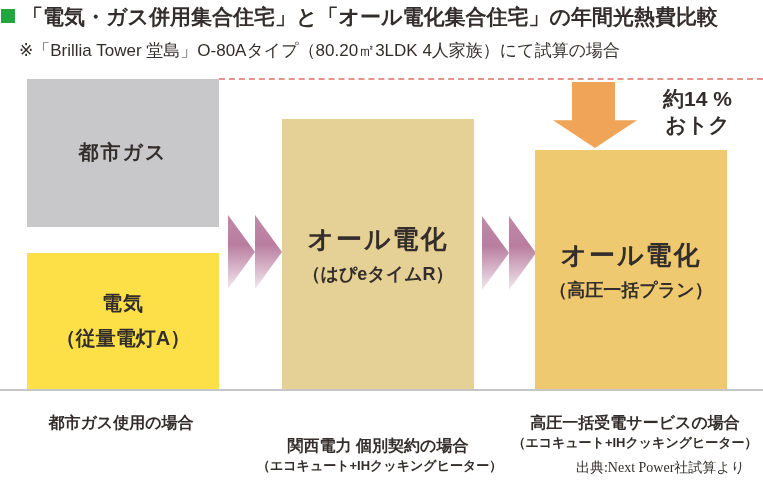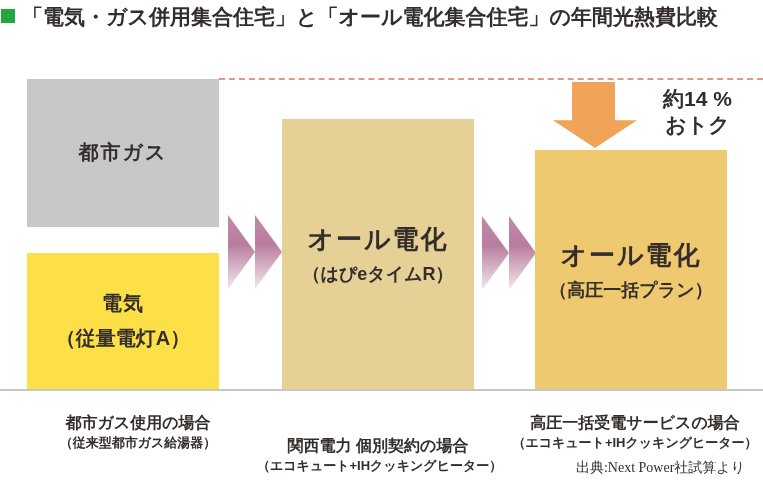--- a/index.html
+++ b/index.html
@@ -40,35 +40,36 @@
   
   .down-arrow{position:absolute;left:553px;top:82px;width:84px;height:66px;background:var(--arrow-orange,#f0a457);
     -webkit-clip-path:polygon(22.6% 0,73.8% 0,73.8% 58%,100% 58%,50% 100%,0 58%,22.6% 58%);
     clip-path:polygon(22.6% 0,73.8% 0,73.8% 58%,100% 58%,50% 100%,0 58%,22.6% 58%);}
   .savings{position:absolute;left:645px;top:86px;width:105px;text-align:center;font-weight:bold;font-size:21px;line-height:26px;white-space:nowrap;}
 
   
   .xlabel{position:absolute;top:412px;text-align:center;font-weight:bold;white-space:nowrap;}
   .xlabel .l1{font-size:16px;line-height:22px;}
   .xlabel .l2{font-size:13px;line-height:18px;}
-  .xlabel1{left:17px;width:242px;}
+  .xlabel1{left:0;width:242px;}
   .xlabel2{left:257px;width:242px;margin-top:23px;}
   .xlabel3{left:510px;width:250px;}
 
   .source{position:absolute;right:18px;top:459px;font-family:"Liberation Serif","DejaVu Serif",serif;font-size:14px;}
 </style>
 </head>
 <body>
 
 <div class="canvas">
 
   <div class="title-row">
     <span class="bullet"></span>
     <h1 class="title">「電気・ガス併用集合住宅」と「オール電化集合住宅」の年間光熱費比較</h1>
   </div>
+  <div class="subtitle">※「Brillia Tower 堂島」O-80Aタイプ（80.20㎡3LDK 4人家族）にて試算の場合</div>
 
   <div class="chart">
 
     <div class="dashed-guide"></div>
 
     <div class="bar bar1" style="height: 310px; gap: 26px;">
       <div class="seg seg-gas" style="flex-grow: 52; flex-basis: 0px; background: rgb(200, 200, 202);">
         <span class="l1">都市ガス</span>
 
       </div>
@@ -105,21 +106,20 @@
     <div class="down-arrow"></div>
     <div class="savings">
       <div>約14 %</div>
       <div>おトク</div>
     </div>
 
     <div class="baseline"></div>
 
     <div class="xlabel xlabel1">
       <div class="l1">都市ガス使用の場合</div>
-      <div class="l2">（従来型都市ガス給湯器）</div>
     </div>
     <div class="xlabel xlabel2">
       <div class="l1">関西電力 個別契約の場合</div>
       <div class="l2">（エコキュート+IHクッキングヒーター）</div>
     </div>
     <div class="xlabel xlabel3">
       <div class="l1">高圧一括受電サービスの場合</div>
       <div class="l2">（エコキュート+IHクッキングヒーター）</div>
     </div>
 

